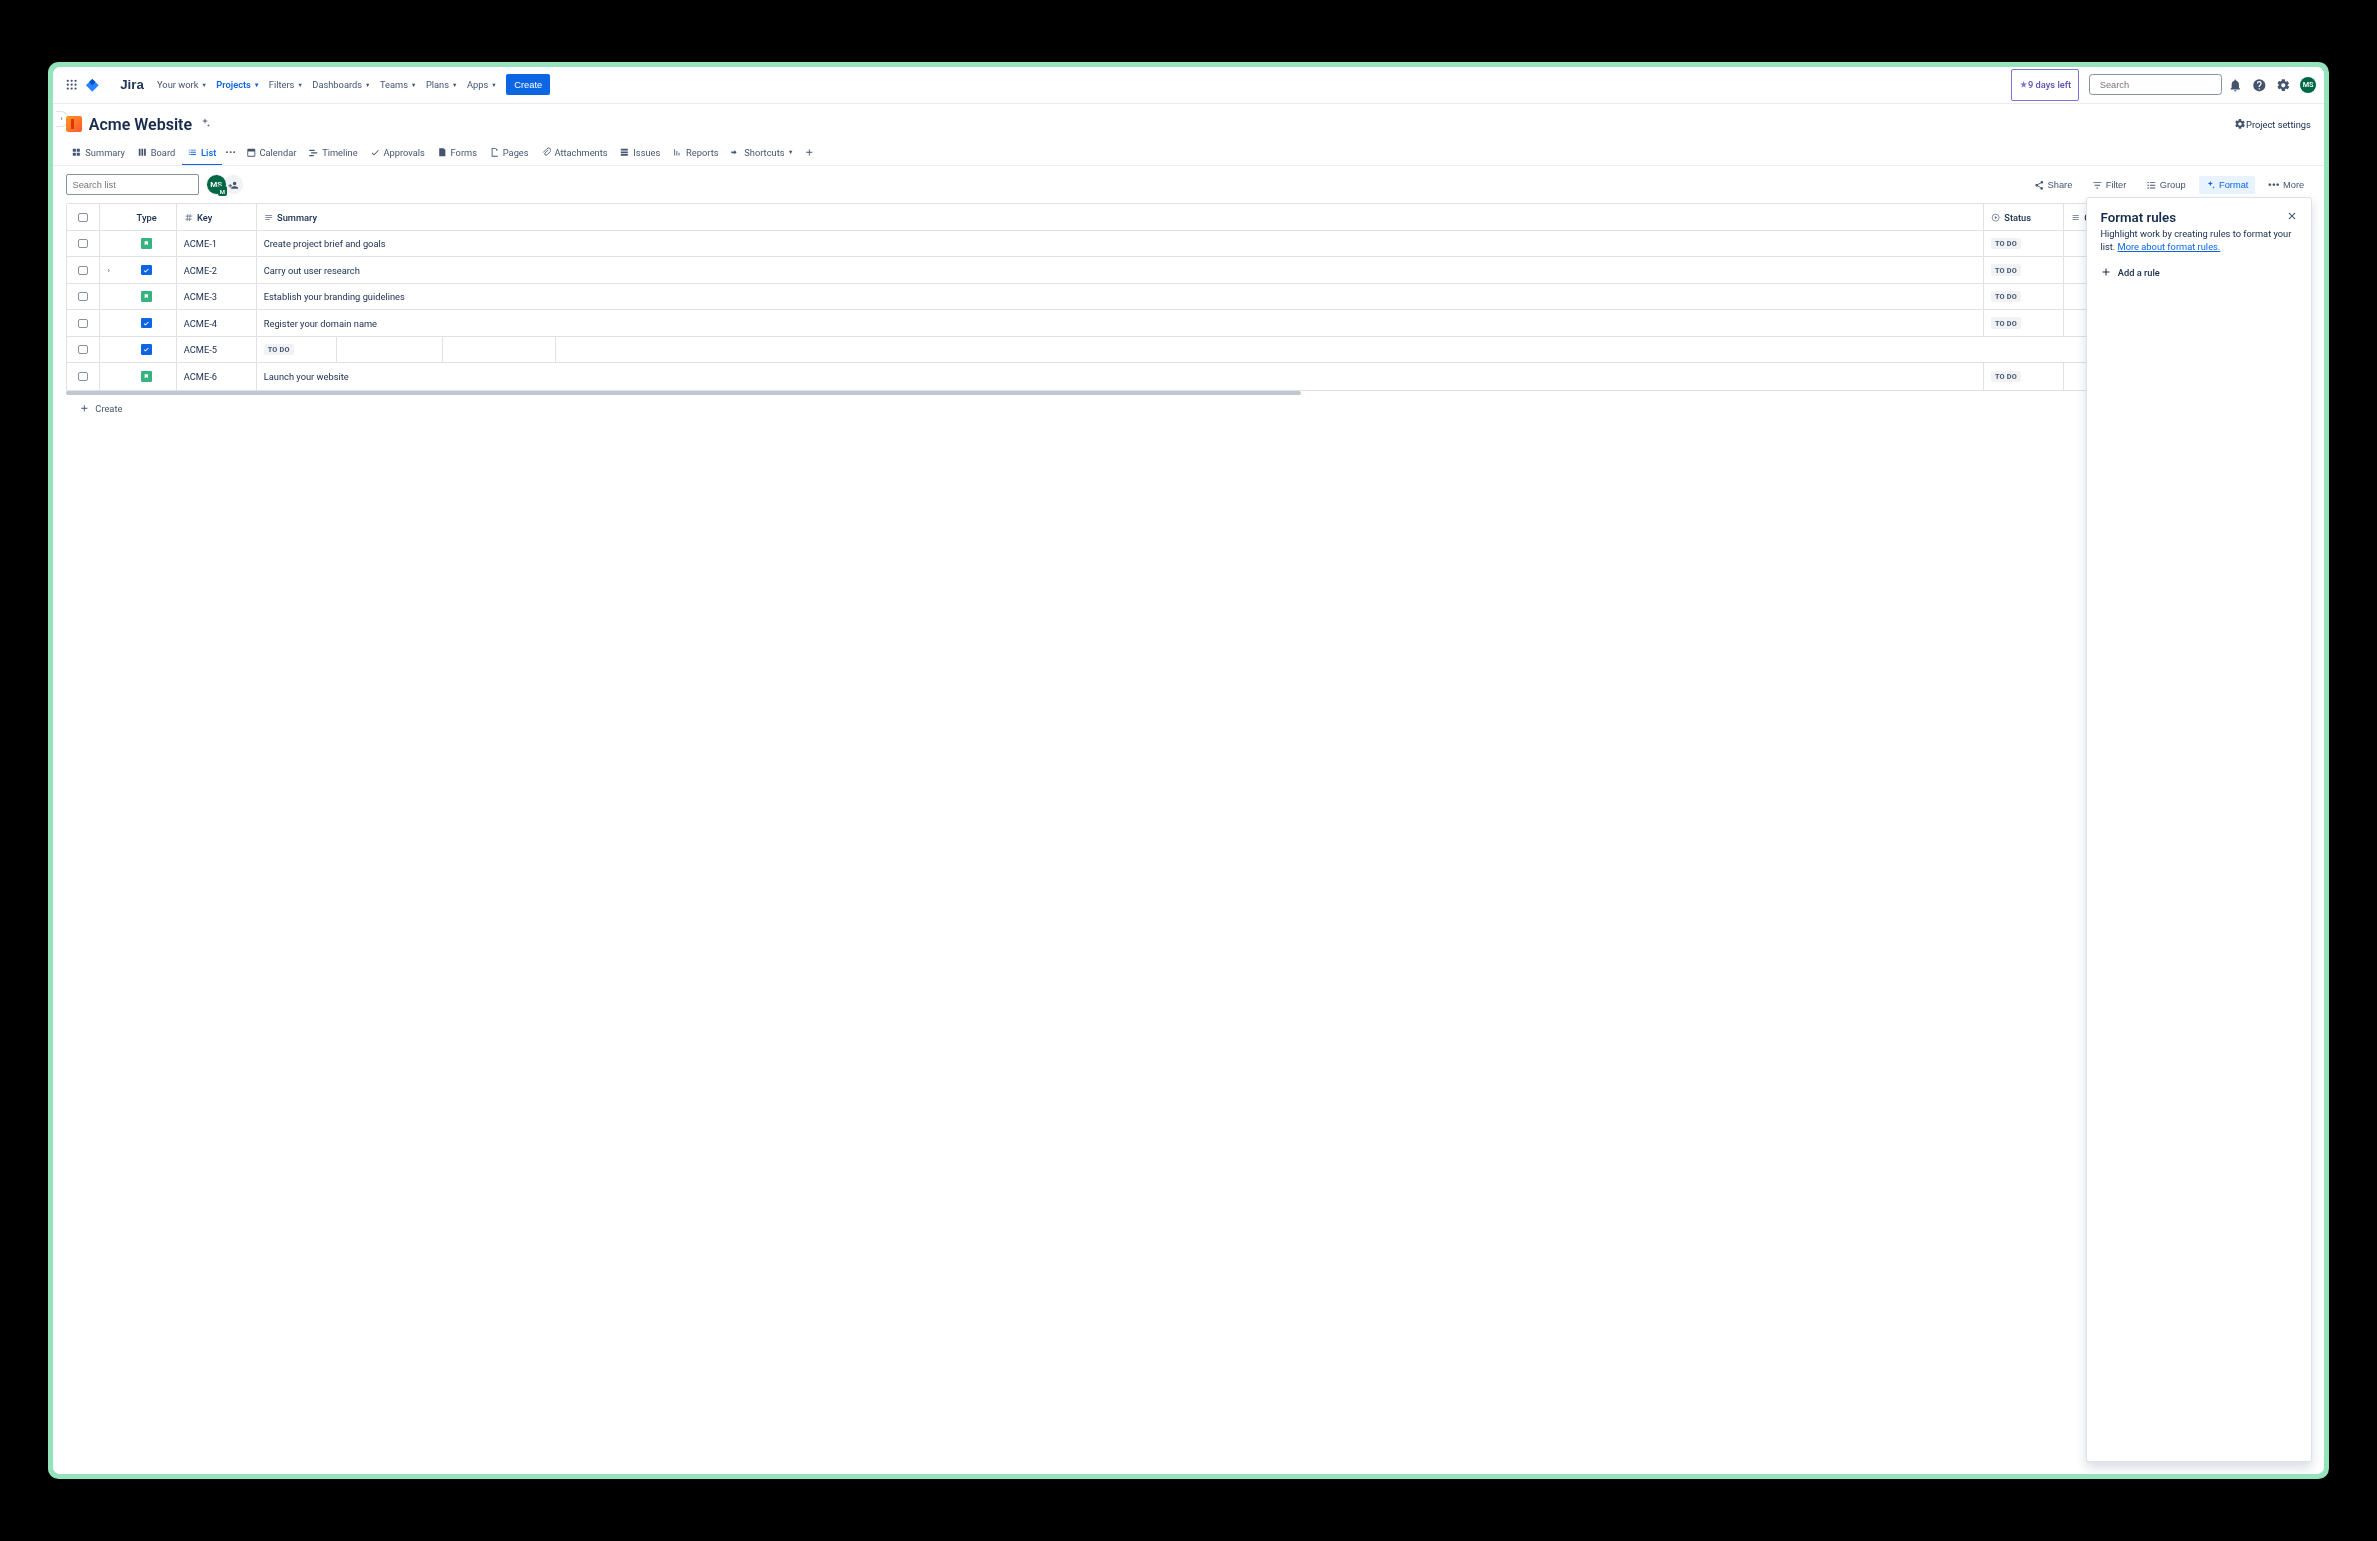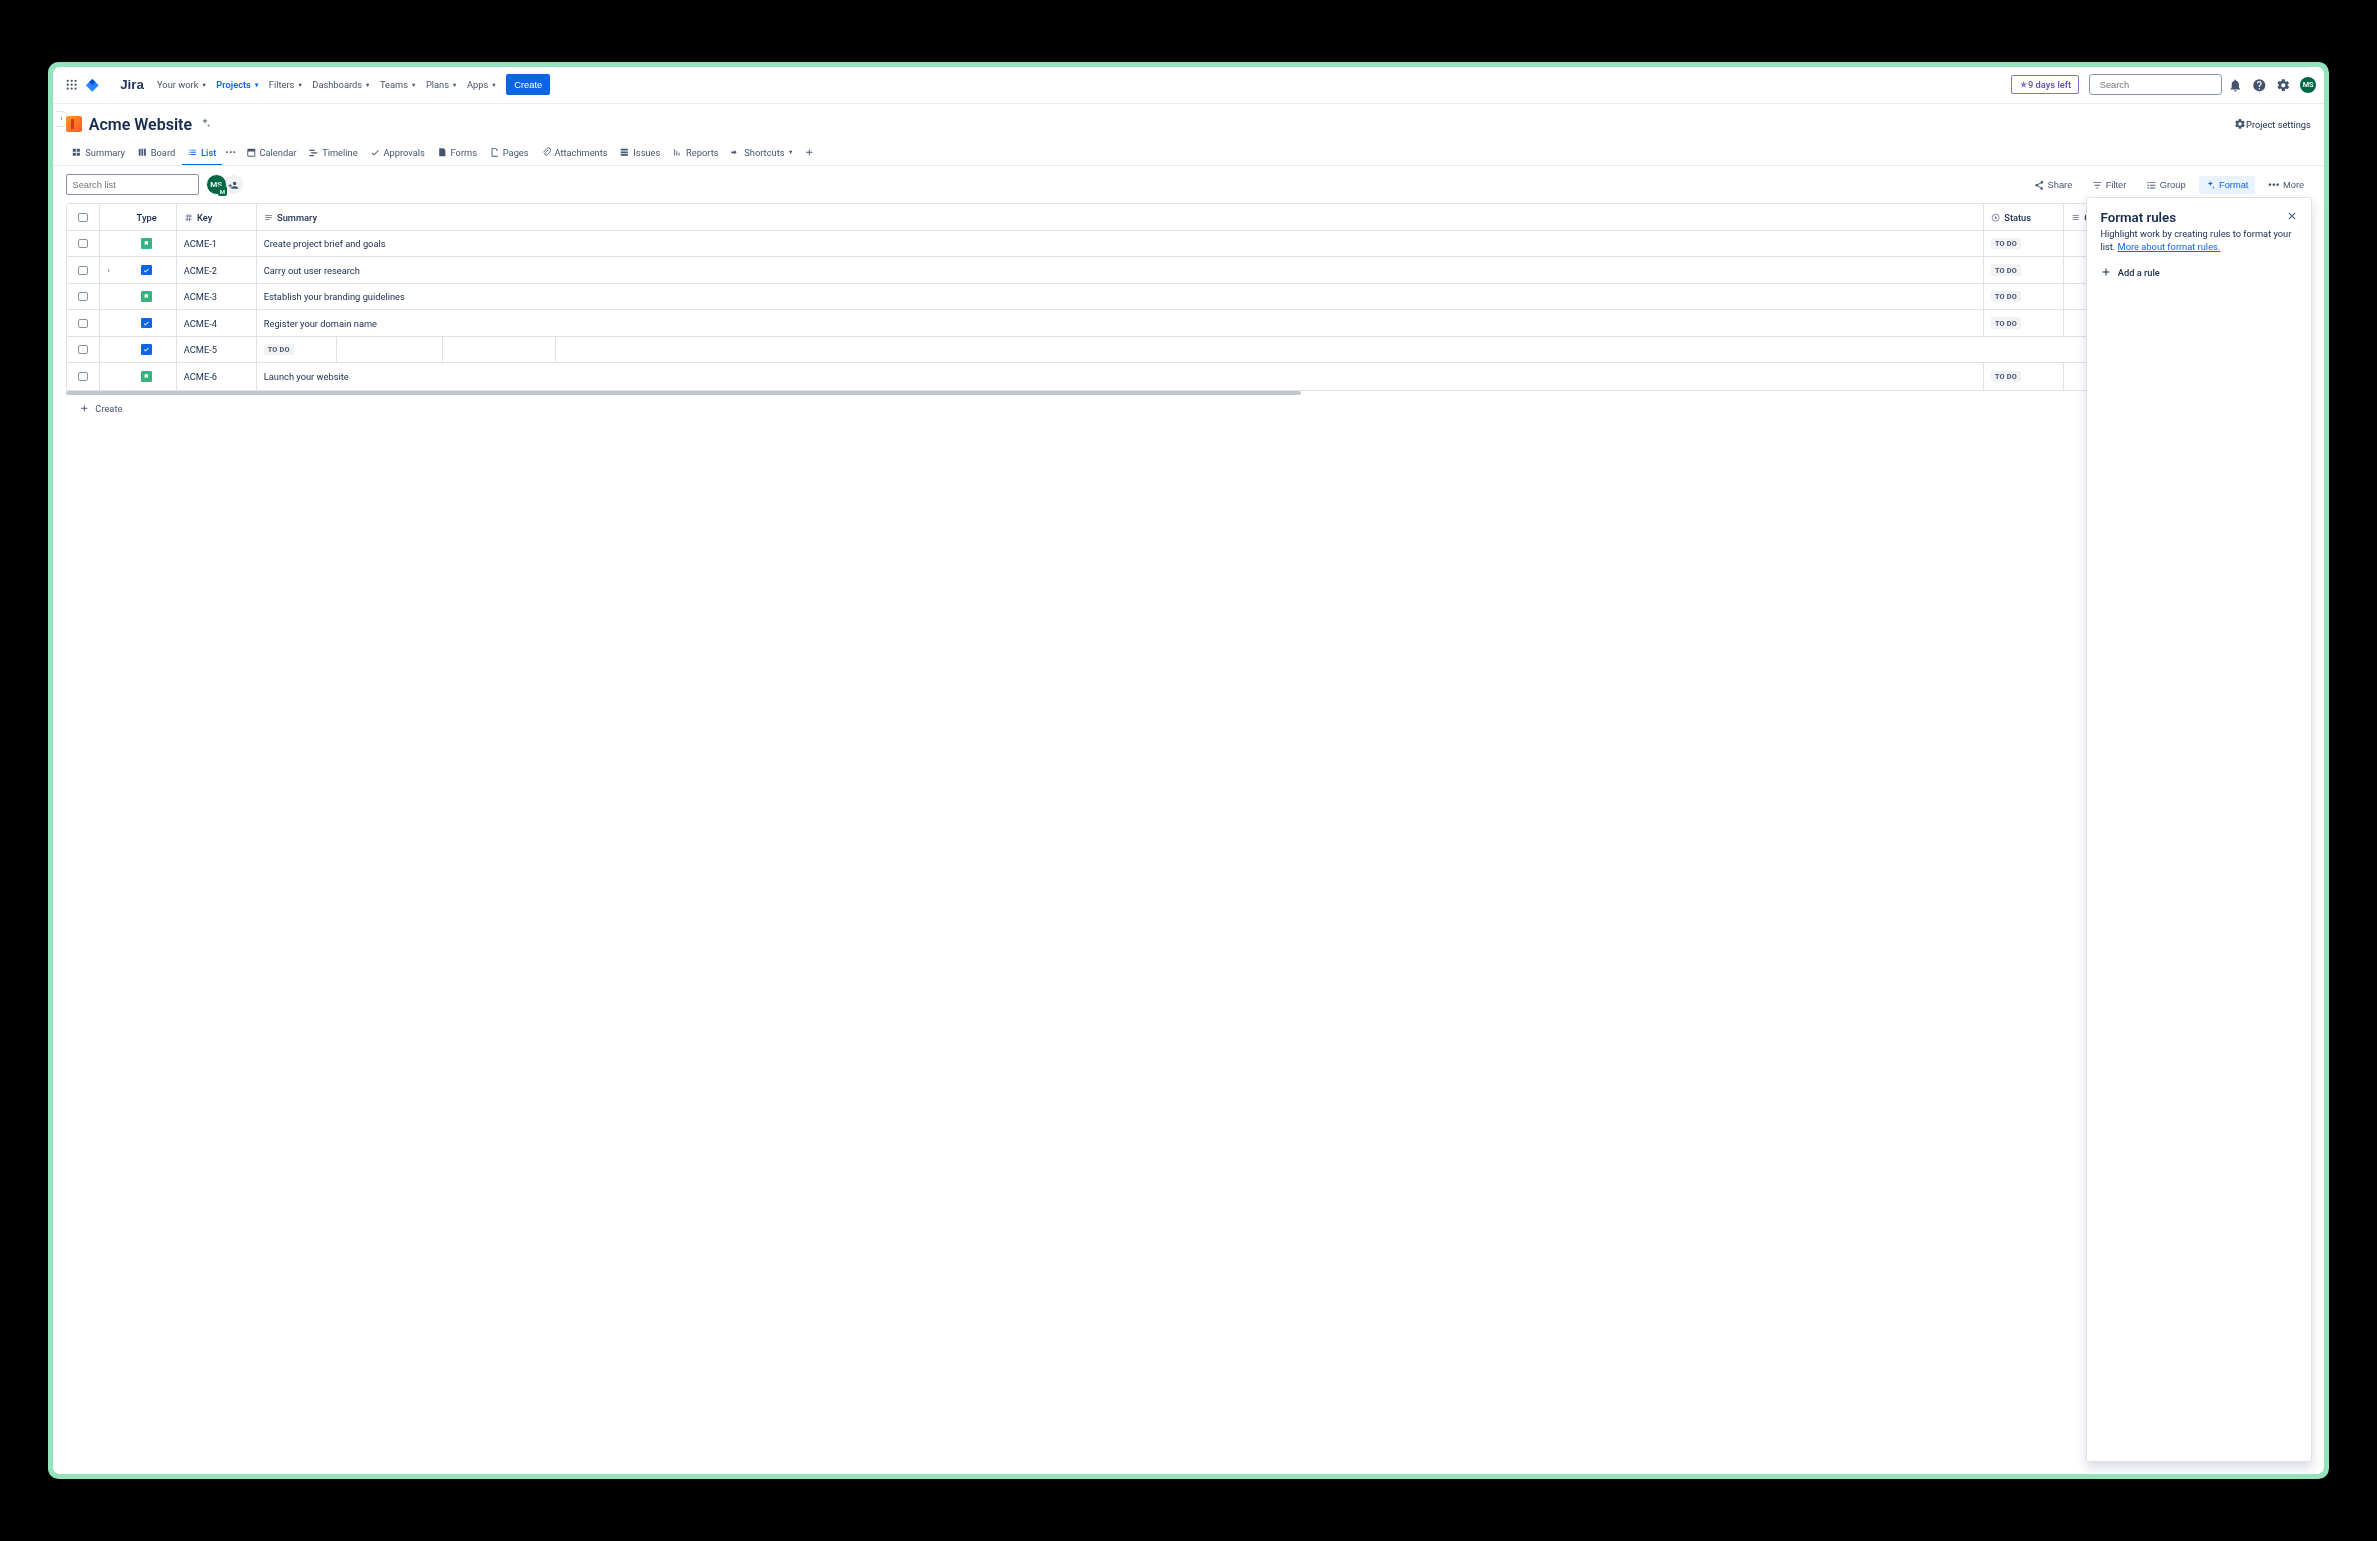--- a/index.html
+++ b/index.html
@@ -76,21 +76,21 @@
   border-radius: 2px;
   cursor: pointer;
   margin-left: 2.7px;
 }
 .topnav .spacer { flex: 1; }
 .days-left {
   border: 0.7px solid #8270db;
   color: #5e4db2;
   font-size: 9.3px;
   font-weight: 500;
-  height: 19px;
+  height: 32px;
   padding: 0 6.6px;
   display: flex; align-items: center; 
   border-radius: 2px;
   cursor: pointer;
 }
 .search-box {
   display: flex; align-items: center;
   border: 0.7px solid #8590a2;
   border-radius: 3.3px;
   height: 21px;

